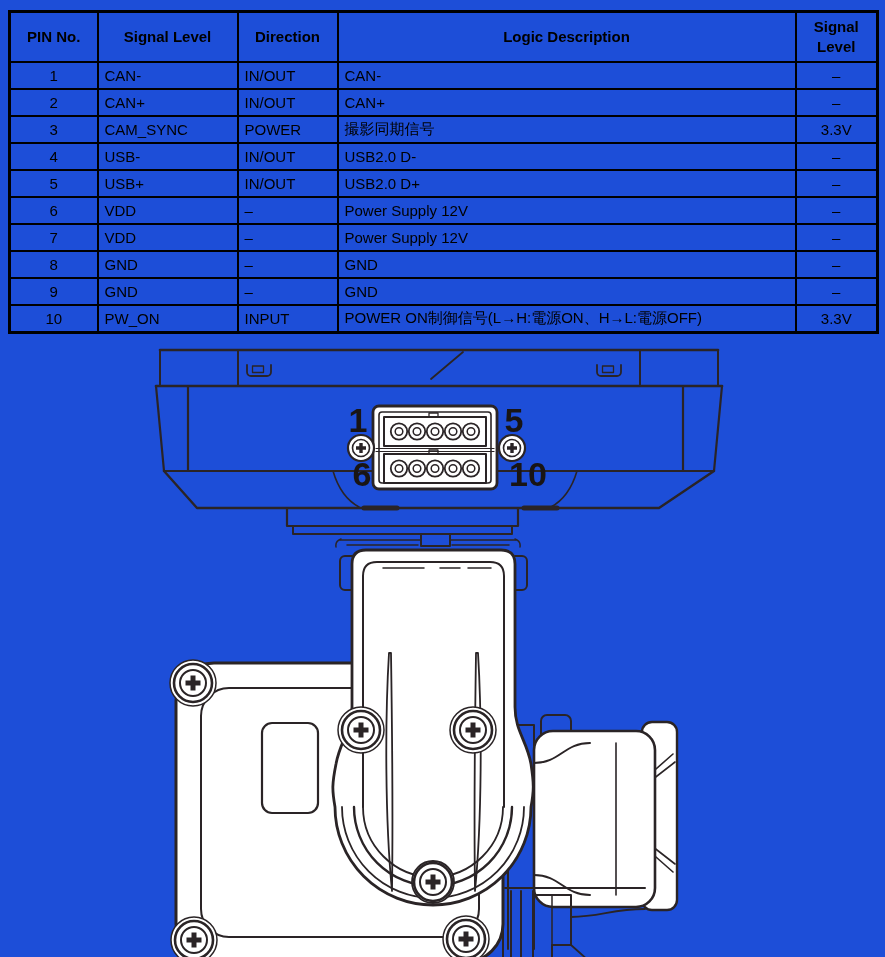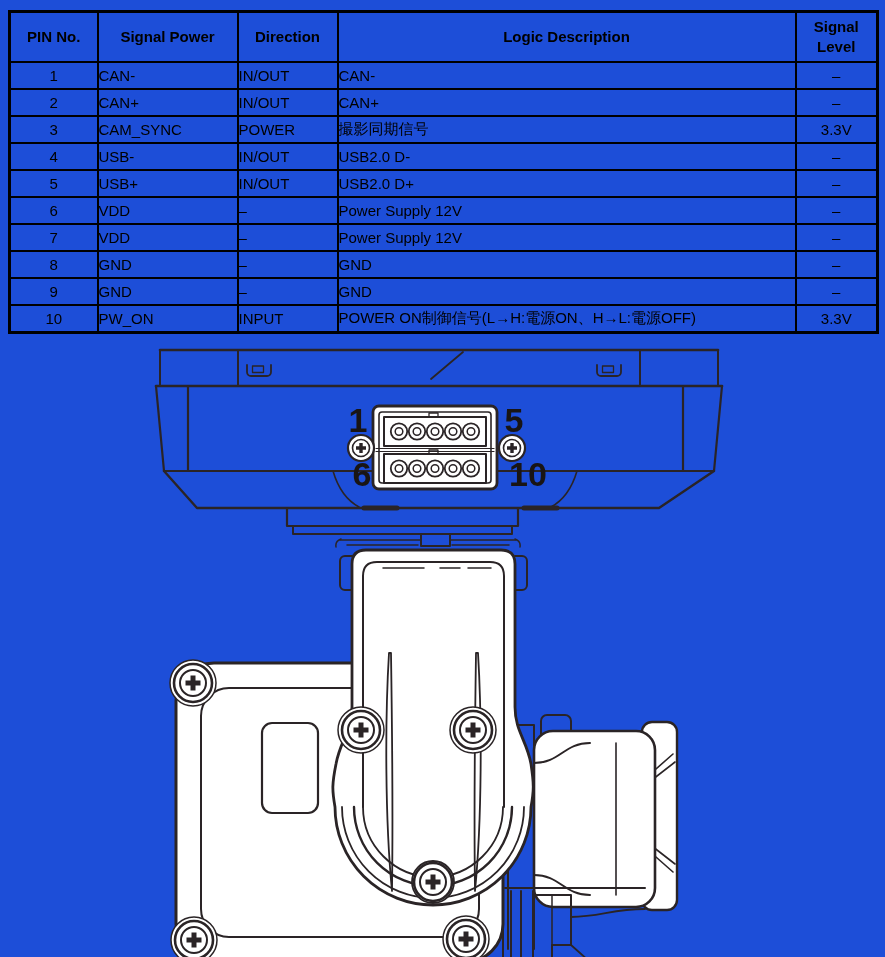--- a/index.html
+++ b/index.html
@@ -1,21 +1,21 @@
 <!DOCTYPE html>
 <html><head>
 <meta charset="utf-8">
 <style>
   html,body{margin:0;padding:0;background:#fff;}
   body{width:885px;height:957px;font-family:"Liberation Sans","DejaVu Sans",sans-serif;color:#000;}
   .page{position:relative;width:885px;height:957px;background:#1d4ed8;overflow:hidden;}
   table.pin{border-collapse:collapse;table-layout:fixed;width:868px;margin:10px 0 0 8px;border:3px solid #000;}
   table.pin th,table.pin td{border:2px solid #000;font-size:15px;overflow:hidden;white-space:nowrap;vertical-align:middle;}
   table.pin th{font-weight:bold;text-align:center;height:48px;line-height:1.35;padding:0 2px;}
-  table.pin td{height:25px;padding:0 0 0 0;text-align:left;}
+  table.pin td{height:25px;padding:0 0 0 6px;text-align:left;}
   table.pin td.c0,table.pin td.c4{text-align:center;padding:0;}
   .fig{margin-top:14px;}
   svg{display:block;}
   svg text{font-weight:bold;font-size:34px;}
 </style>
 </head>
 <body>
 
 <div class="page">
 
@@ -23,21 +23,21 @@
     <colgroup>
       <col style="width:88px">
         <col style="width:140px">
         <col style="width:100px">
         <col style="width:458px">
         <col style="width:82px">
     </colgroup>
     <thead>
       <tr>
         <th>PIN No.</th>
-        <th>Signal Power</th>
+        <th>Signal Level</th>
         <th>Direction</th>
         <th>Logic Description</th>
         <th><span>Signal</span><br><span>Level</span></th>
       </tr>
     </thead>
     <tbody>
         <tr>
           <td class="c0">1</td>
           <td class="c1">CAN-</td>
           <td class="c2">IN/OUT</td>

